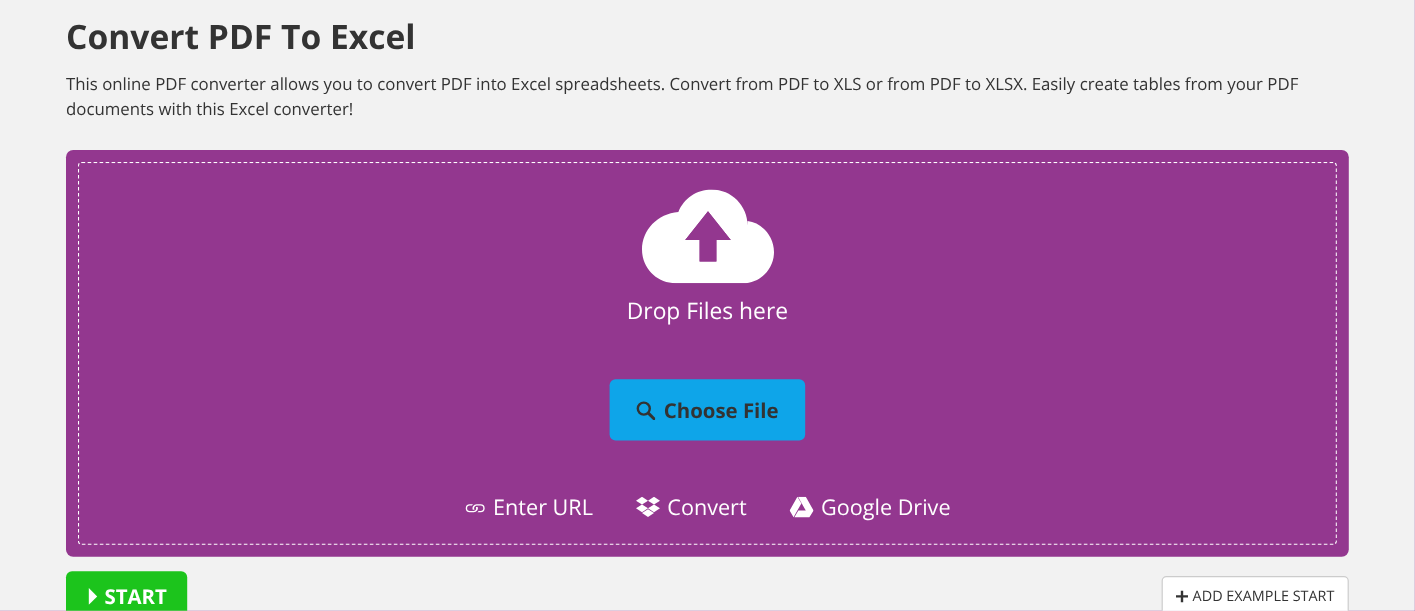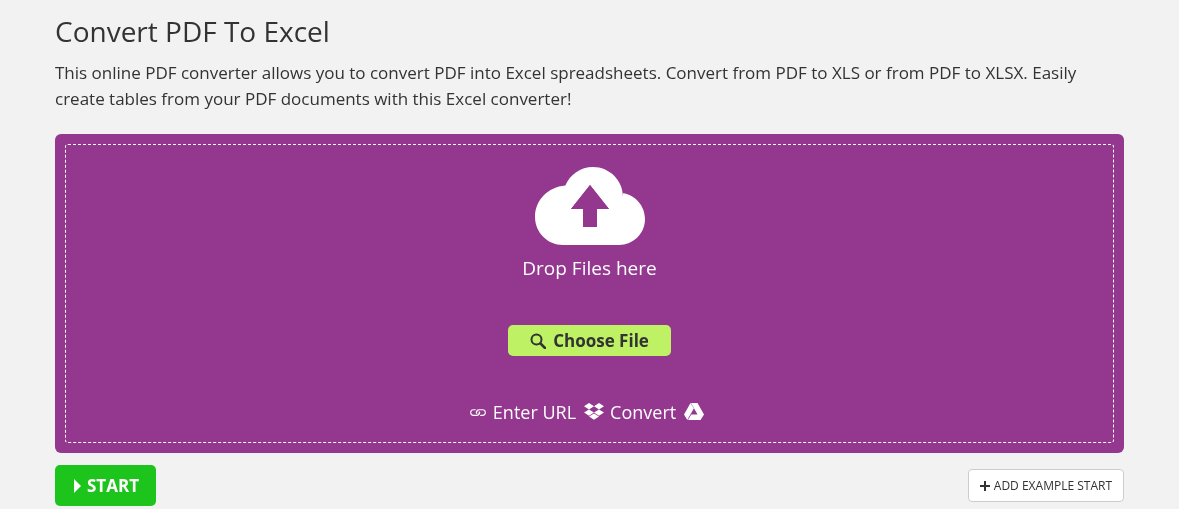--- a/index.html
+++ b/index.html
@@ -9,26 +9,26 @@
       color: #333;
       width: 1179px;
       height: 509px;
       padding: 12px 0 0 0;
     }
     .container {
       padding: 0 55px;
     }
     h1 {
       font-size: 28px;
-      font-weight: 400;
+      font-weight: 700;
       color: #333;
       margin-bottom: 10px;
     }
     .description {
-      font-size: 17px;
+      font-size: 14px;
       color: #333;
       line-height: 1.5;
       margin-bottom: 22px;
     }
     .upload-panel {
       background: #93378f;
       border-radius: 6px;
       padding: 10px;
       text-align: center;
       margin-top: 23px;
@@ -45,38 +45,38 @@
     .drop-text {
       color: #fff;
       font-size: 19px;
       font-weight: 400;
       margin-bottom: 44px;
     }
     .choose-file-btn {
       display: inline-flex;
       align-items: center;
       justify-content: flex-start;
-      background: #bef264;
+      background: #0ea5e9;
       border: none;
       border-radius: 5px;
-      padding: 4px 22px;
+      padding: 14px 22px;
       font-size: 17px;
       font-weight: 700;
       color: #333;
       cursor: pointer;
       font-family: inherit;
       margin-bottom: 44px;
     }
     .choose-file-btn svg {
       margin-right: 7px;
     }
     .source-links {
       display: flex;
       justify-content: center;
-      gap: 8px;
+      gap: 36px;
     }
     .source-link {
       display: inline-flex;
       align-items: center;
       color: #fff;
       font-size: 18px;
       font-weight: 400;
       cursor: pointer;
     }
     .source-link svg {
@@ -162,20 +162,21 @@
           <svg width="20" height="18" viewBox="0 0 20 18">
             <path fill="#fff" d="M5 0L0 3.2l5 3.2L10 3.2 5 0zm10 0l-5 3.2 5 3.2 5-3.2L15 0zM0 9.6l5 3.2 5-3.2-5-3.2L0 9.6zm15-3.2l-5 3.2 5 3.2 5-3.2-5-3.2zM5 13.6l5 3.2 5-3.2-5-3.2-5 3.2z"></path>
           </svg>
           <span>Convert</span>
         </div>
 
         <div class="source-link">
           <svg width="20" height="18" viewBox="0 0 20 18">
             <path fill="#fff" d="M6.5 0L0 11.5 3.3 17l6.5-11.5L6.5 0zm7 0l6.5 11.5H13.5L7 0h6.5zM4 17h12.5l3.5-5.5H7.3L4 17z"></path>
           </svg>
+          <span>Google Drive</span>
         </div>
 
       </div>
     </div>
   </div>
 
   <div class="bottom-row">
     <button class="start-btn">
       <svg width="10" height="14" viewBox="0 0 10 14">
         <path fill="#fff" d="M2 0l7 7-7 7V0z"></path>

